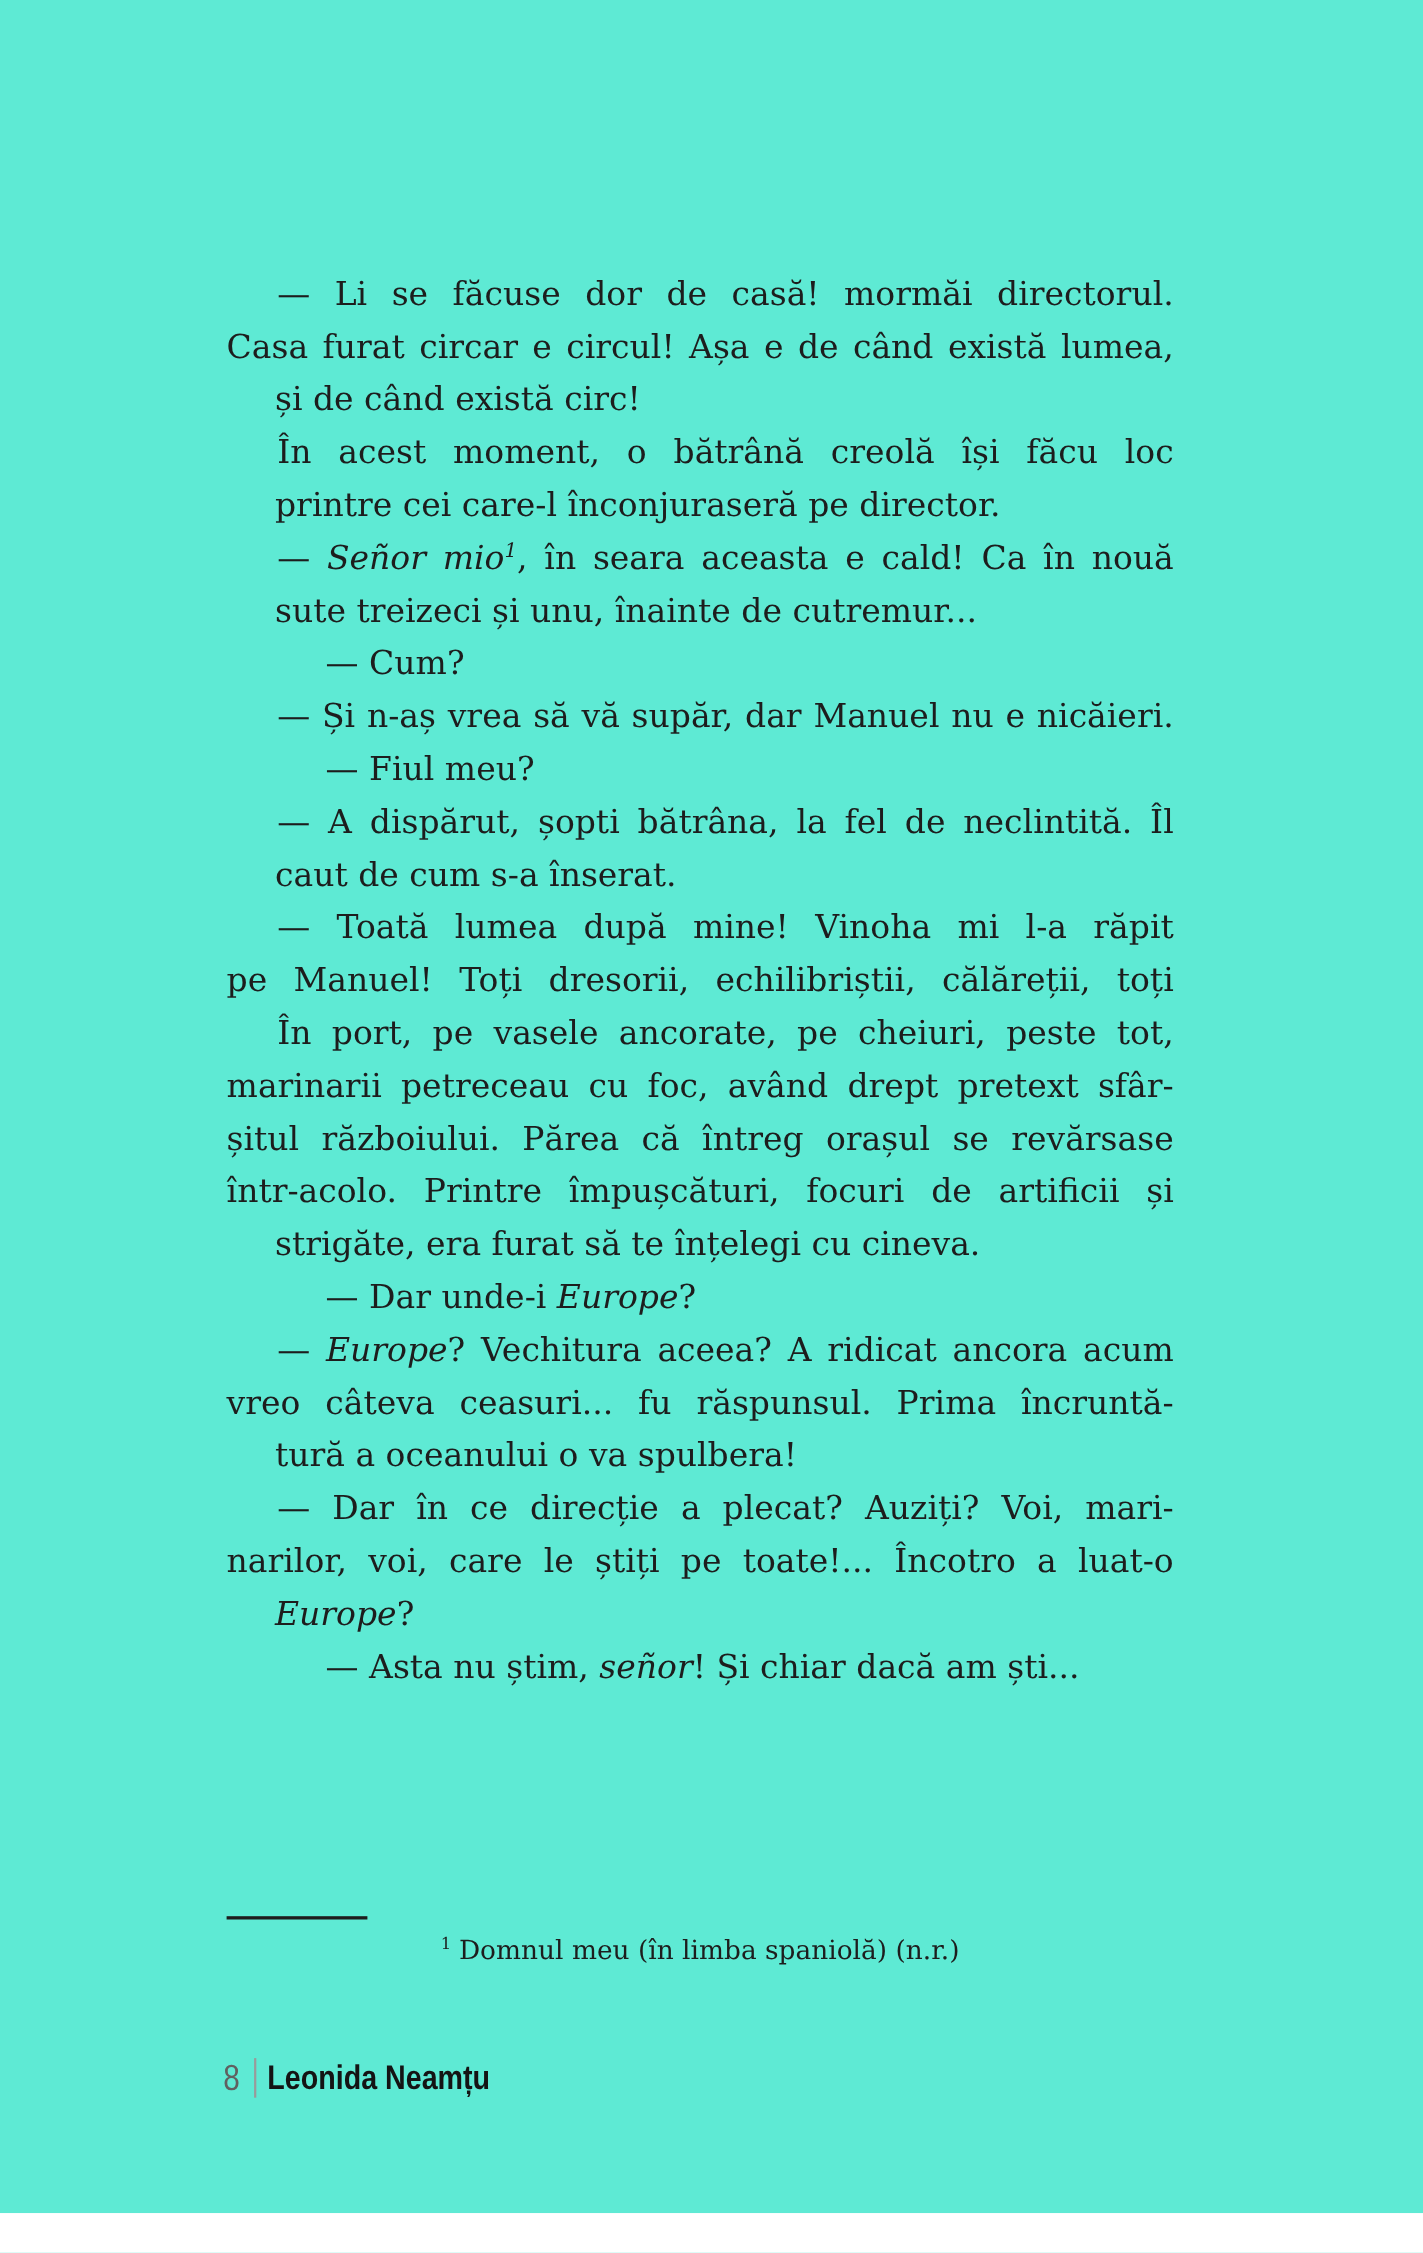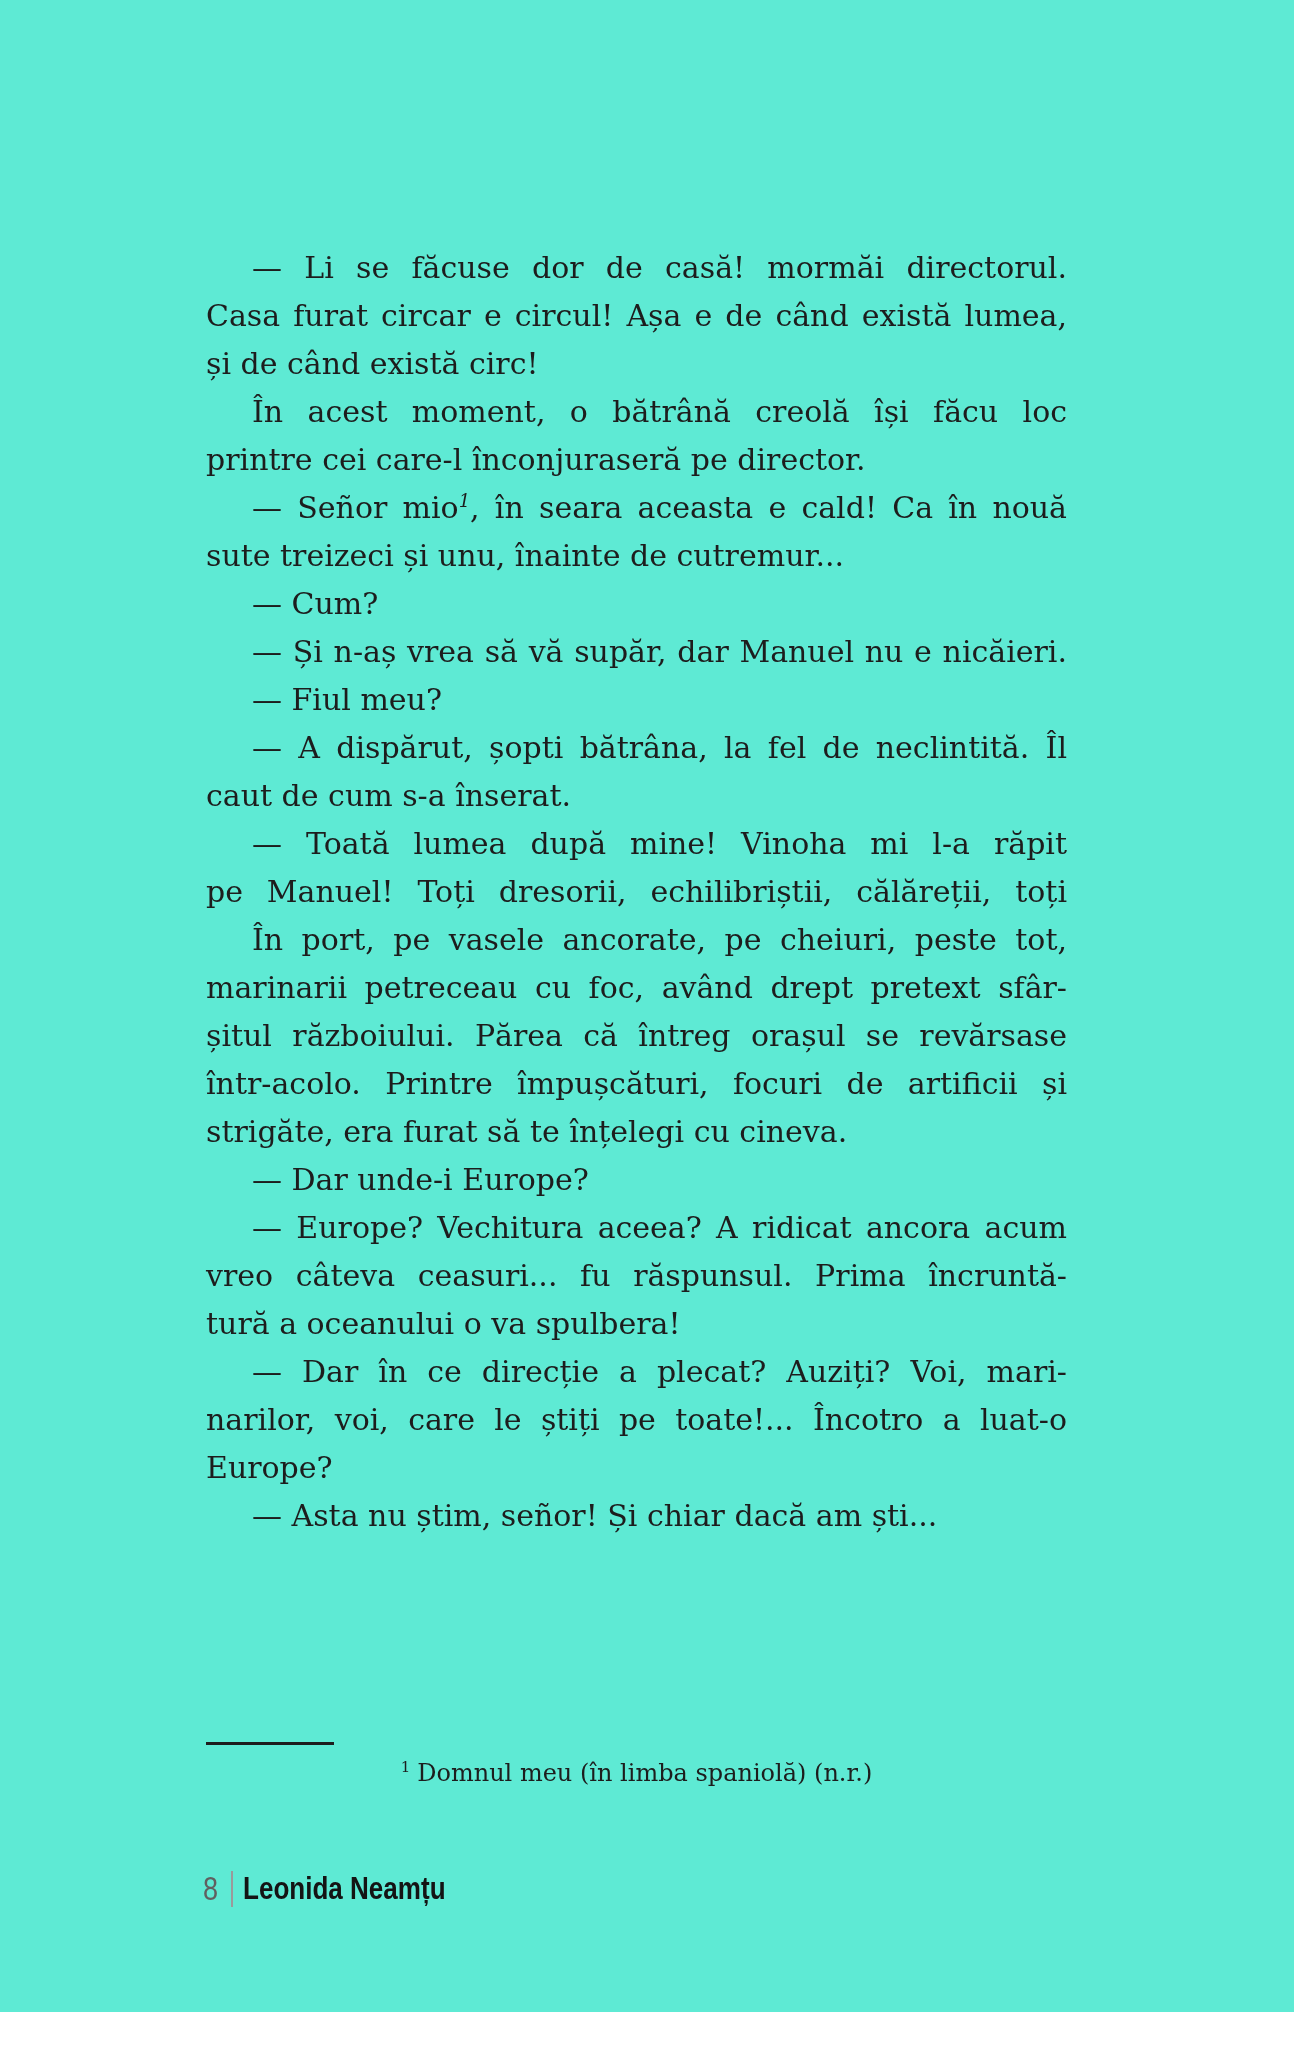--- a/index.html
+++ b/index.html
@@ -24,25 +24,27 @@
     font-size: 30px;
   }
   .line {
     line-height: 48px;
     height: 48px;
     text-align: justify;
     text-align-last: justify;
   }
   .line.last {
     text-align-last: left;
+    margin-left: 44px;
   }
   .line.indent {
     text-indent: 46px;
   }
   .italic {
+    font-style: italic;
   }
   .sup-italic {
     font-style: italic;
     font-size: 18px;
     vertical-align: super;
     line-height: 1;
   }
   .footnote-rule {
     position: absolute;
     left: 206px;

